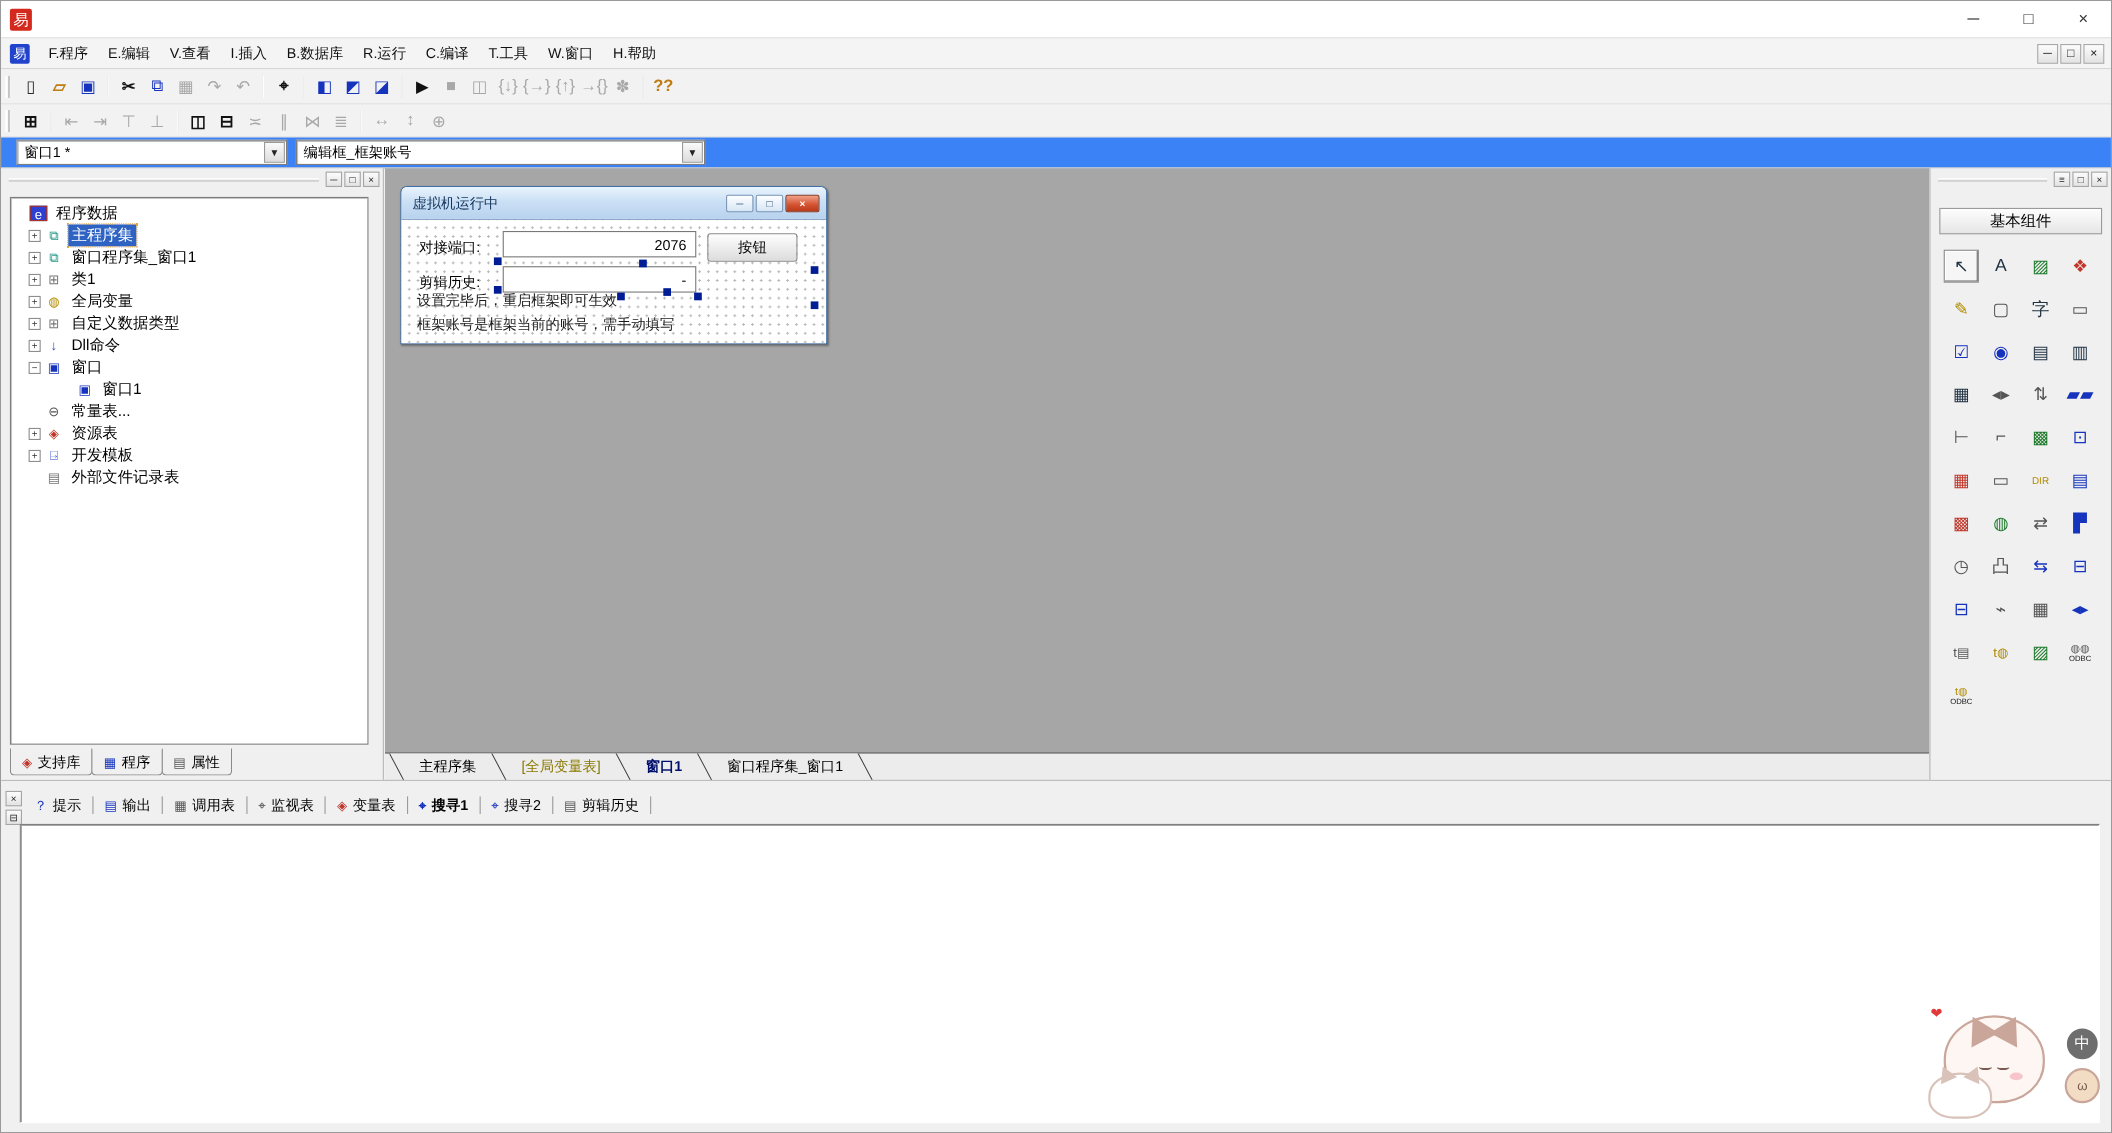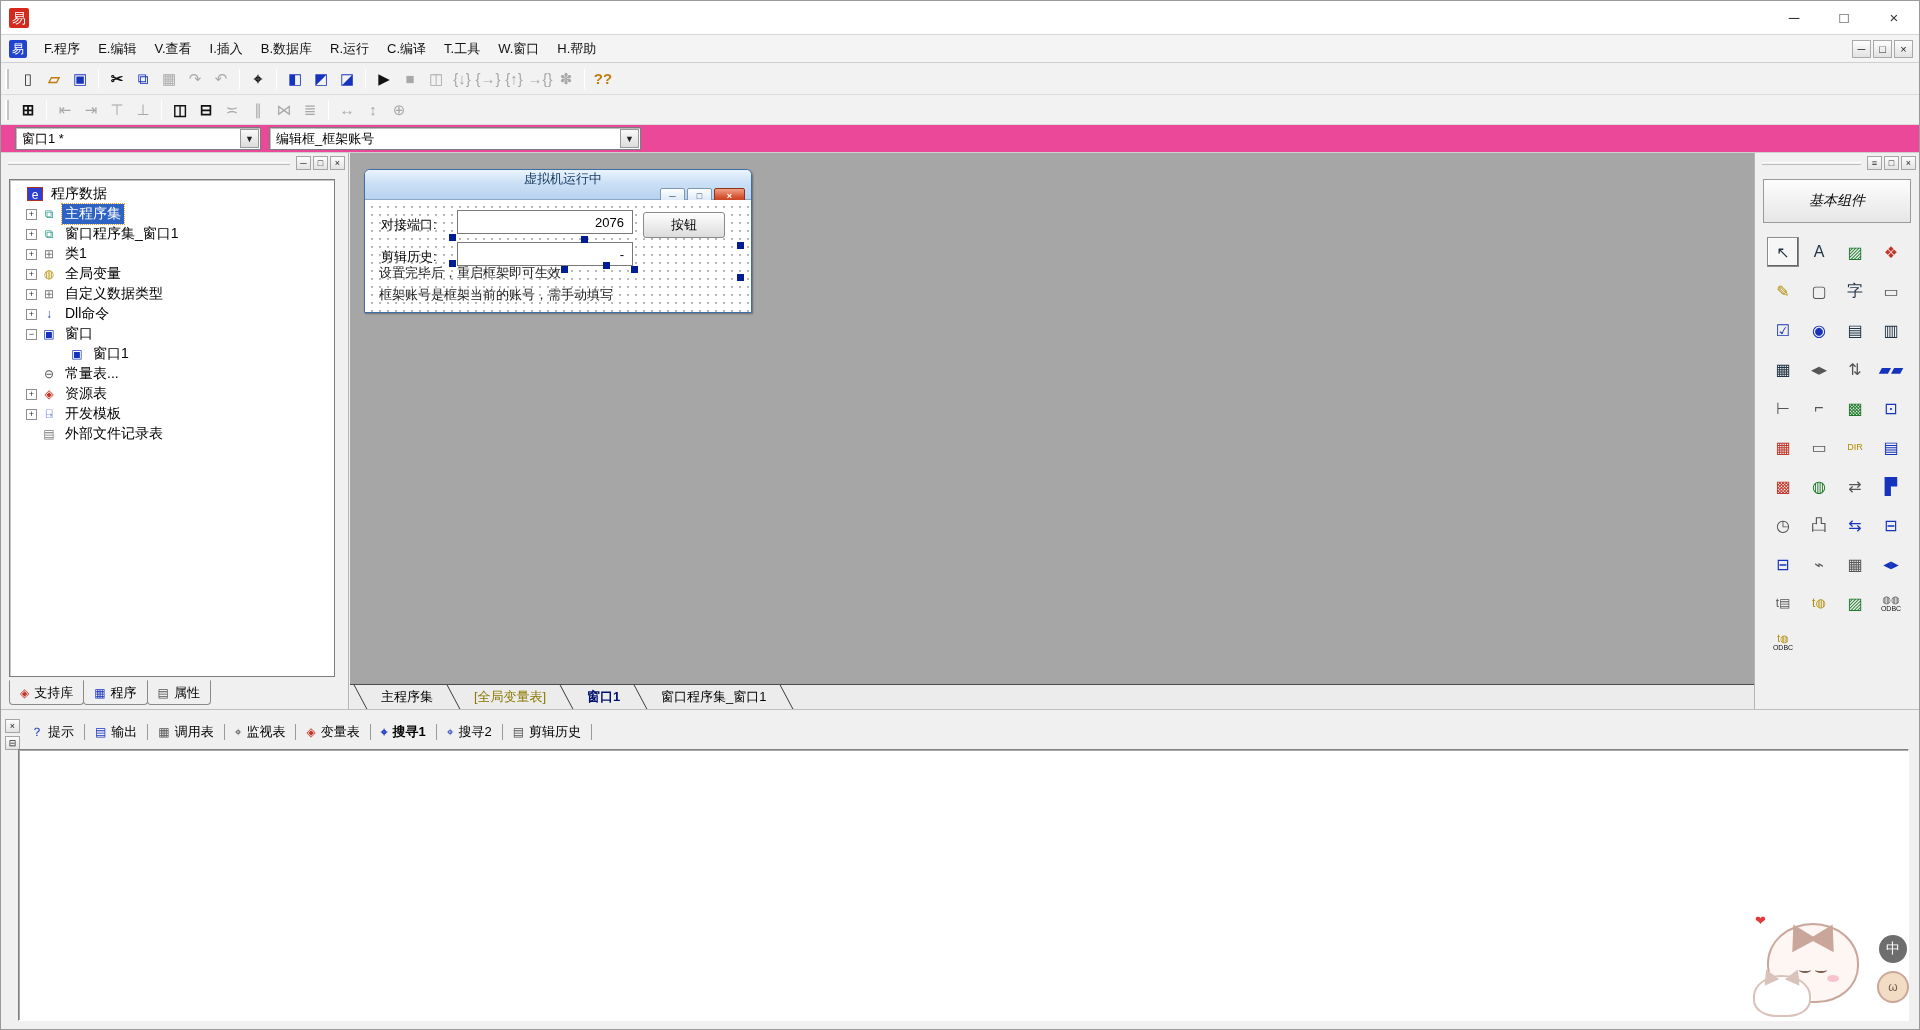--- a/index.html
+++ b/index.html
@@ -27,21 +27,21 @@
   .grip { width:4px; height:20px; border-left:2px solid #fff; border-right:2px solid #c4c4c4; margin:0 6px 0 4px; }
   .ti { width:26px; height:24px; display:flex; align-items:center; justify-content:center; font-size:15px; color:#2a2a2a; border:1px solid transparent; }
   .ti.dis { color:#a8a8a8; }
   .ti.blue { color:#1633bd; }
   .ti.dark { color:#111; font-weight:bold; }
   .ti.run { color:#111; }
   .ti.colored { color:#c07c10; font-weight:bold; }
   .tsep { width:1px; height:20px; background:#c3c3c3; border-right:1px solid #fff; margin:0 5px; }
 
   
-  .comborow { position:absolute; left:0; top:124px; right:0; height:28px; background:#ec4899; border-bottom:1px solid #cfcfcf; display:flex; align-items:center; }
+  .comborow { position:absolute; left:0; top:124px; right:0; height:28px; background:#3b82f6; border-bottom:1px solid #cfcfcf; display:flex; align-items:center; }
   .combo { height:23px; background:#fff; border:1px solid #7d7d7d; box-shadow:inset 1px 1px 0 #bdbdbd; display:flex; align-items:center; position:relative; }
   .combo .cv { flex:1; font-size:13px; padding:0 6px; color:#000; white-space:nowrap; overflow:hidden; }
   .combo .cb { width:19px; height:19px; margin:1px; background:linear-gradient(#fafafa,#dcdcdc); border:1px solid #9a9a9a; font-size:9px; display:flex; align-items:center; justify-content:center; color:#222; }
   .combo1 { width:246px; margin-left:14px; }
   .combo2 { width:372px; margin-left:8px; }
 
   
   .leftpanel  { position:absolute; left:0; top:152px; width:348px; height:556px; background:#f0f0f0; border-right:1px solid #b5b5b5; }
   .centerarea { position:absolute; left:349px; top:152px; right:165px; height:556px; background:#a6a6a6; overflow:hidden; }
   .rightpanel { position:absolute; right:0; top:152px; width:165px; height:556px; background:#f0f0f0; border-left:1px solid #b5b5b5; }
@@ -60,42 +60,42 @@
   .trow.sel .tlabel { background:#2e63c4; color:#fff; outline:1px dotted #e8a33d; }
   .ind1 { margin-left:14px; } .ind2 { margin-left:42px; }
 
   
   .lefttabs { position:absolute; left:8px; bottom:4px; height:25px; display:flex; }
   .ltab { display:flex; align-items:center; gap:5px; font-size:13px; color:#000; border:1px solid #8a8a8a; border-top:1px solid #f0f0f0; background:#f0f0f0; padding:0 10px; border-radius:0 0 4px 4px; margin-right:-1px; }
   .ltab .licon { font-size:12px; }
 
   
   .dlg { position:absolute; left:14px; top:16px; width:388px; height:144px; border:1px solid #3f6ea5; border-radius:6px 6px 0 0; box-shadow:1px 1px 2px rgba(0,0,0,.35); background:#fff; }
-  .dcap { height:30px; background:linear-gradient(#eaf4fd,#cbe0f5 45%,#b8d2ee); border-bottom:1px solid #8aa7c8; border-radius:5px 5px 0 0; display:flex; align-items:center; padding-left:10px;flex-direction:column; }
+  .dcap { height:30px; background:linear-gradient(#eaf4fd,#cbe0f5 45%,#b8d2ee); border-bottom:1px solid #8aa7c8; border-radius:5px 5px 0 0; display:flex; align-items:center; padding-left:10px; }
   .dcap-title { font-size:13px; color:#15375f; }
   .dcapbtns { margin-left:auto; display:flex; gap:2px; padding-right:6px; }
   .dcb { width:25px; height:16px; border:1px solid #7d97b5; border-radius:2px; background:linear-gradient(#fdfeff,#d7e6f5); font-size:9px; display:flex; align-items:center; justify-content:center; color:#2a4a6e; }
   .dcb.close { width:31px; background:linear-gradient(#f0a088,#d4512f 60%,#b83a1c); border-color:#8c3318; color:#fff; font-weight:bold; }
   .dclient { position:absolute; left:0; right:0; top:30px; bottom:0; background:#fff; background-image:radial-gradient(#b9b9b9 1px, transparent 1.2px); background-size:8px 8px; background-position:3px 3px; }
   .dlabel { position:absolute; font-size:13px; color:#000;text-align:center; }
   .dedit { position:absolute; height:24px; background:#fff; border:1px solid #787878; font-size:13px; display:flex; align-items:center; justify-content:flex-end; padding-right:8px; color:#000; }
   .dbutton { position:absolute; left:278px; top:12px; width:82px; height:26px; background:linear-gradient(#fefefe,#dcdcdc); border:1px solid #8a8a8a; border-radius:3px; font-size:13px; display:flex; align-items:center; justify-content:center; color:#000; }
   .dnote { position:absolute; font-size:13px; color:#1a1a1a; white-space:nowrap; }
   .hdl { position:absolute; width:7px; height:7px; background:#001d96; }
 
   
   .dtabstrip { position:absolute; left:0; right:0; bottom:0; height:25px; background:#ececec; border-top:1px solid #4a4a4a; display:flex; align-items:stretch; padding-left:10px; }
   .dtab { position:relative; padding:0 20px; display:flex; align-items:center; font-size:13px; color:#000; transform:skewX(28deg); border-left:1px solid #3a3a3a; background:#ececec; }
   .dtab:last-child { border-right:1px solid #3a3a3a; }
   .dtab > span { transform:skewX(-28deg); display:block; }
   .dtab.olive > span { color:#8a7a00; }
   .dtab.active > span { color:#00106e; font-weight:bold; }
 
   
-  .palhdr { margin:6px 8px 4px 8px; height:44px; border:1px solid #9a9a9a; background:linear-gradient(#fdfdfd,#e6e6e6); display:flex; align-items:center; justify-content:center; font-size:14px; color:#000;font-style:italic; }
+  .palhdr { margin:16px 8px 4px 8px; height:24px; border:1px solid #9a9a9a; background:linear-gradient(#fdfdfd,#e6e6e6); display:flex; align-items:center; justify-content:center; font-size:14px; color:#000; }
   .palgrid { display:grid; grid-template-columns:repeat(4,34px); gap:9px 2px; padding:10px 0 0 12px; }
   .pc { width:32px; height:30px; display:flex; flex-direction:column; align-items:center; justify-content:center; font-size:16px; color:#234; }
   .pc i { font-style:normal; font-size:7px; line-height:7px; color:#111; }
   .pc i:empty { display:none; }
   .pc.selcell { border:1px solid #8a8a8a; box-shadow:inset -1px -1px 0 #666, inset 1px 1px 0 #fff; background:#f6f6f6; }
   .pc.blue { color:#1633bd; } .pc.green { color:#1d7a2a; } .pc.gold { color:#b08a00; } .pc.multi { color:#c2372b; } .pc.grayc { color:#555; }
 
   
   .hsplit { position:absolute; left:0; top:708px; right:0; height:6px; background:#f0f0f0; border-top:1px solid #bdbdbd; }
   .bottompanel { position:absolute; left:0; top:714px; right:0; bottom:0; background:#f0f0f0; }

